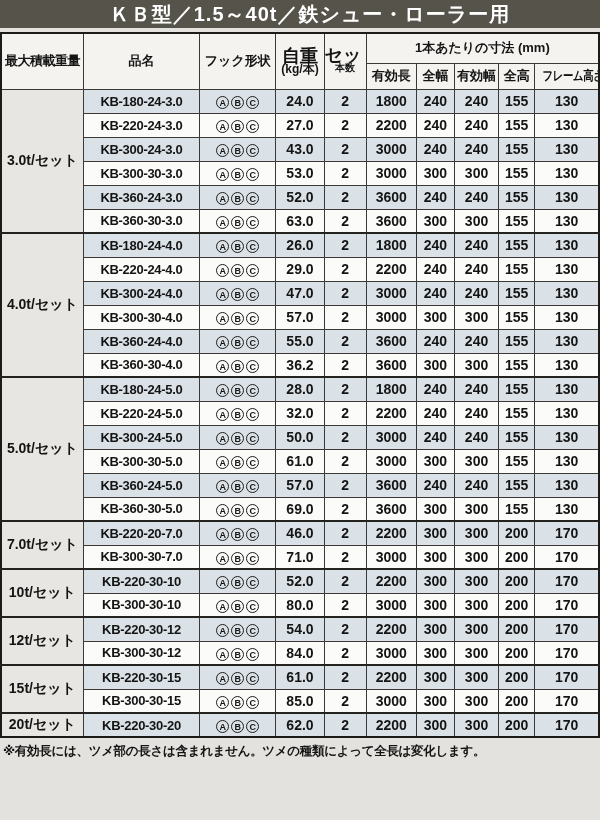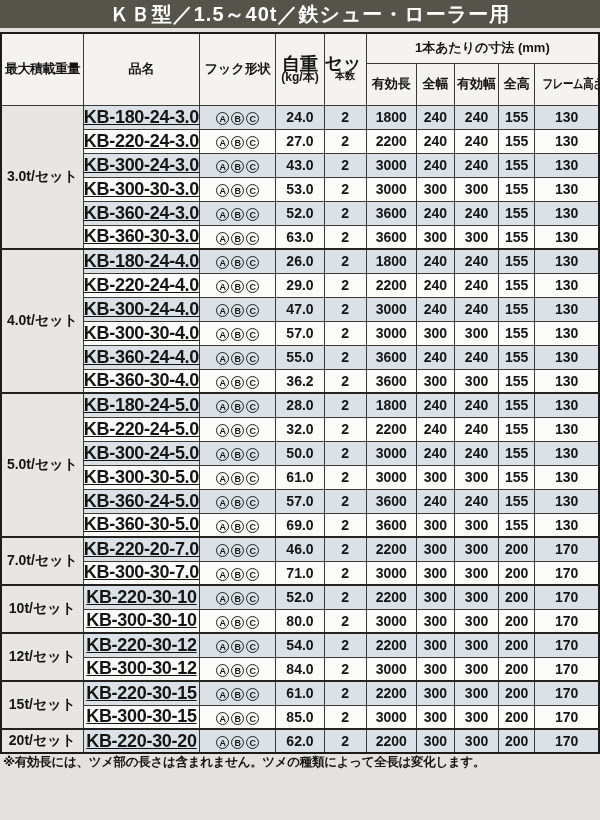--- a/index.html
+++ b/index.html
@@ -26,39 +26,39 @@
     border:2px solid #1c1b19;
   }
   .spec th, .spec td {
     border:1px solid #3a3936;
     text-align:center; vertical-align:middle;
     font-weight:bold; padding:0;
     overflow:hidden; white-space:nowrap;
   }
   .spec thead th { background:#f4f3f0; font-size:13px; }
   .spec thead tr.hrow1 th { height:30px; }
-  .spec thead tr.hrow2 th { height:42px; }
+  .spec thead tr.hrow2 th { height:26px; }
   th.th-maxload { font-size:12.5px; letter-spacing:-0.5px; }
   th.th-weight .l1, th.th-set .l1 { display:block; font-size:18px; line-height:14px; margin-top:1px; }
   th.th-weight .l2 { display:block; font-size:12px; line-height:12px; }
   th.th-set .l2 { display:block; font-size:10px; line-height:14px;font-family:Liberation Mono, monospace; }
   th.th-dims { font-size:14px; }
   .dim-condensed { display:inline-block; transform:scaleX(0.8); transform-origin:center; letter-spacing:-0.5px; }
   .spec tbody td { height:24px; font-size:14px; background:#fbfbfa; }
   .spec tbody tr.shaded td { background:#dbe2e7; }
   .spec tbody td.group-cell { background:#e7e6e2 !important; font-size:14px; }
   .spec tbody tr.group-start td { border-top:2px solid #23221f; }
-  .spec tbody td.name-cell { font-size:18px; letter-spacing:-0.3px;text-decoration:underline; }
+  .spec tbody td.name-cell { font-size:13px; letter-spacing:-0.3px; }
   .hook-badge {
     display:inline-block; width:13px; height:13px; line-height:12px;
     border:1.2px solid #1e1e1c; border-radius:50%;
     font-size:9px; font-weight:bold; text-align:center;
     margin:0 1px; vertical-align:middle; background:transparent;
   }
-  .notes { padding:0 3px; }
+  .notes { margin-top:5px; padding:0 3px; }
   .note-black { font-size:12.5px; font-weight:bold; color:#141414; letter-spacing:-0.3px; }
   .note-red { font-size:15px; font-weight:bold; color:#d2291c; text-align:right; margin-top:3px; letter-spacing:0.5px; }
 </style>
 </head>
 <body>
 
 <div class="title-bar">ＫＢ型／1.5～40t／鉄シュー・ローラー用</div>
 
 <table class="spec">
   <colgroup>

